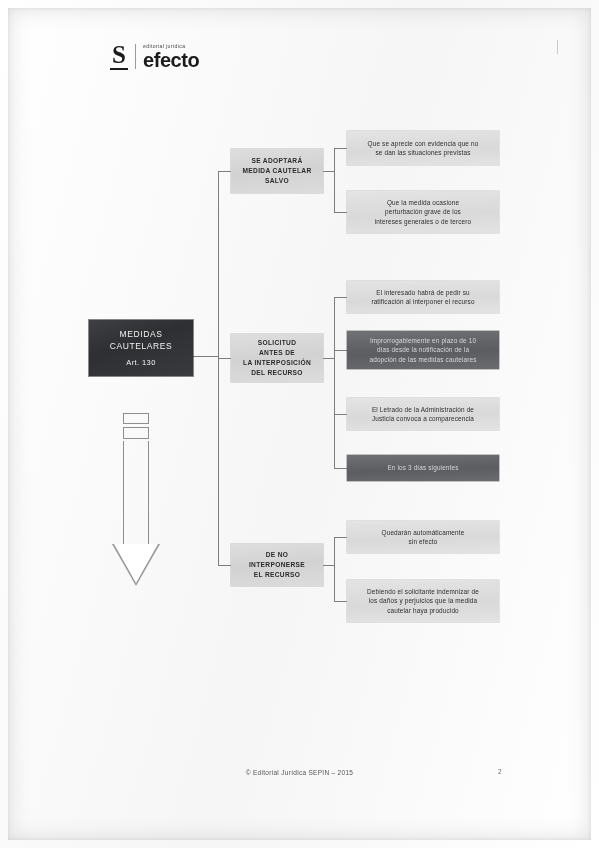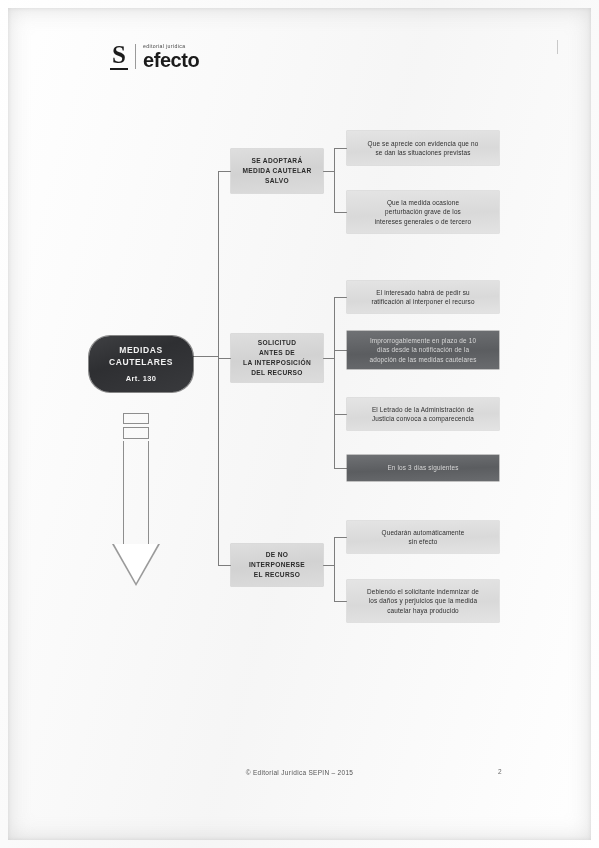--- a/index.html
+++ b/index.html
@@ -87,31 +87,30 @@
     padding: 3px 6px;
   }
   .node .txt {
     width: 100%;
     white-space: pre-line;
   }
 
   
   #node-root {
     left: 89px;
-    top: 336px;
+    top: 320px;
     width: 104px;
     height: 56px;
     background: linear-gradient(160deg, #3f4043 0%, #2e2f32 40%, #393a3d 100%);
     color: #f2f2f2;
     font-size: 8.5px;
-    font-weight: bold;
+    font-weight: normal;
     letter-spacing: 0.6px;
     line-height: 12px;
     box-shadow: 0 0 0 1px rgba(20,20,20,0.5);
-    border-radius: 21px;
   }
   #node-root .sub {
     display: block;
     font-size: 7.5px;
     margin-top: 5px;
     letter-spacing: 0.4px;
   }
 
   
   .node-l2 {

